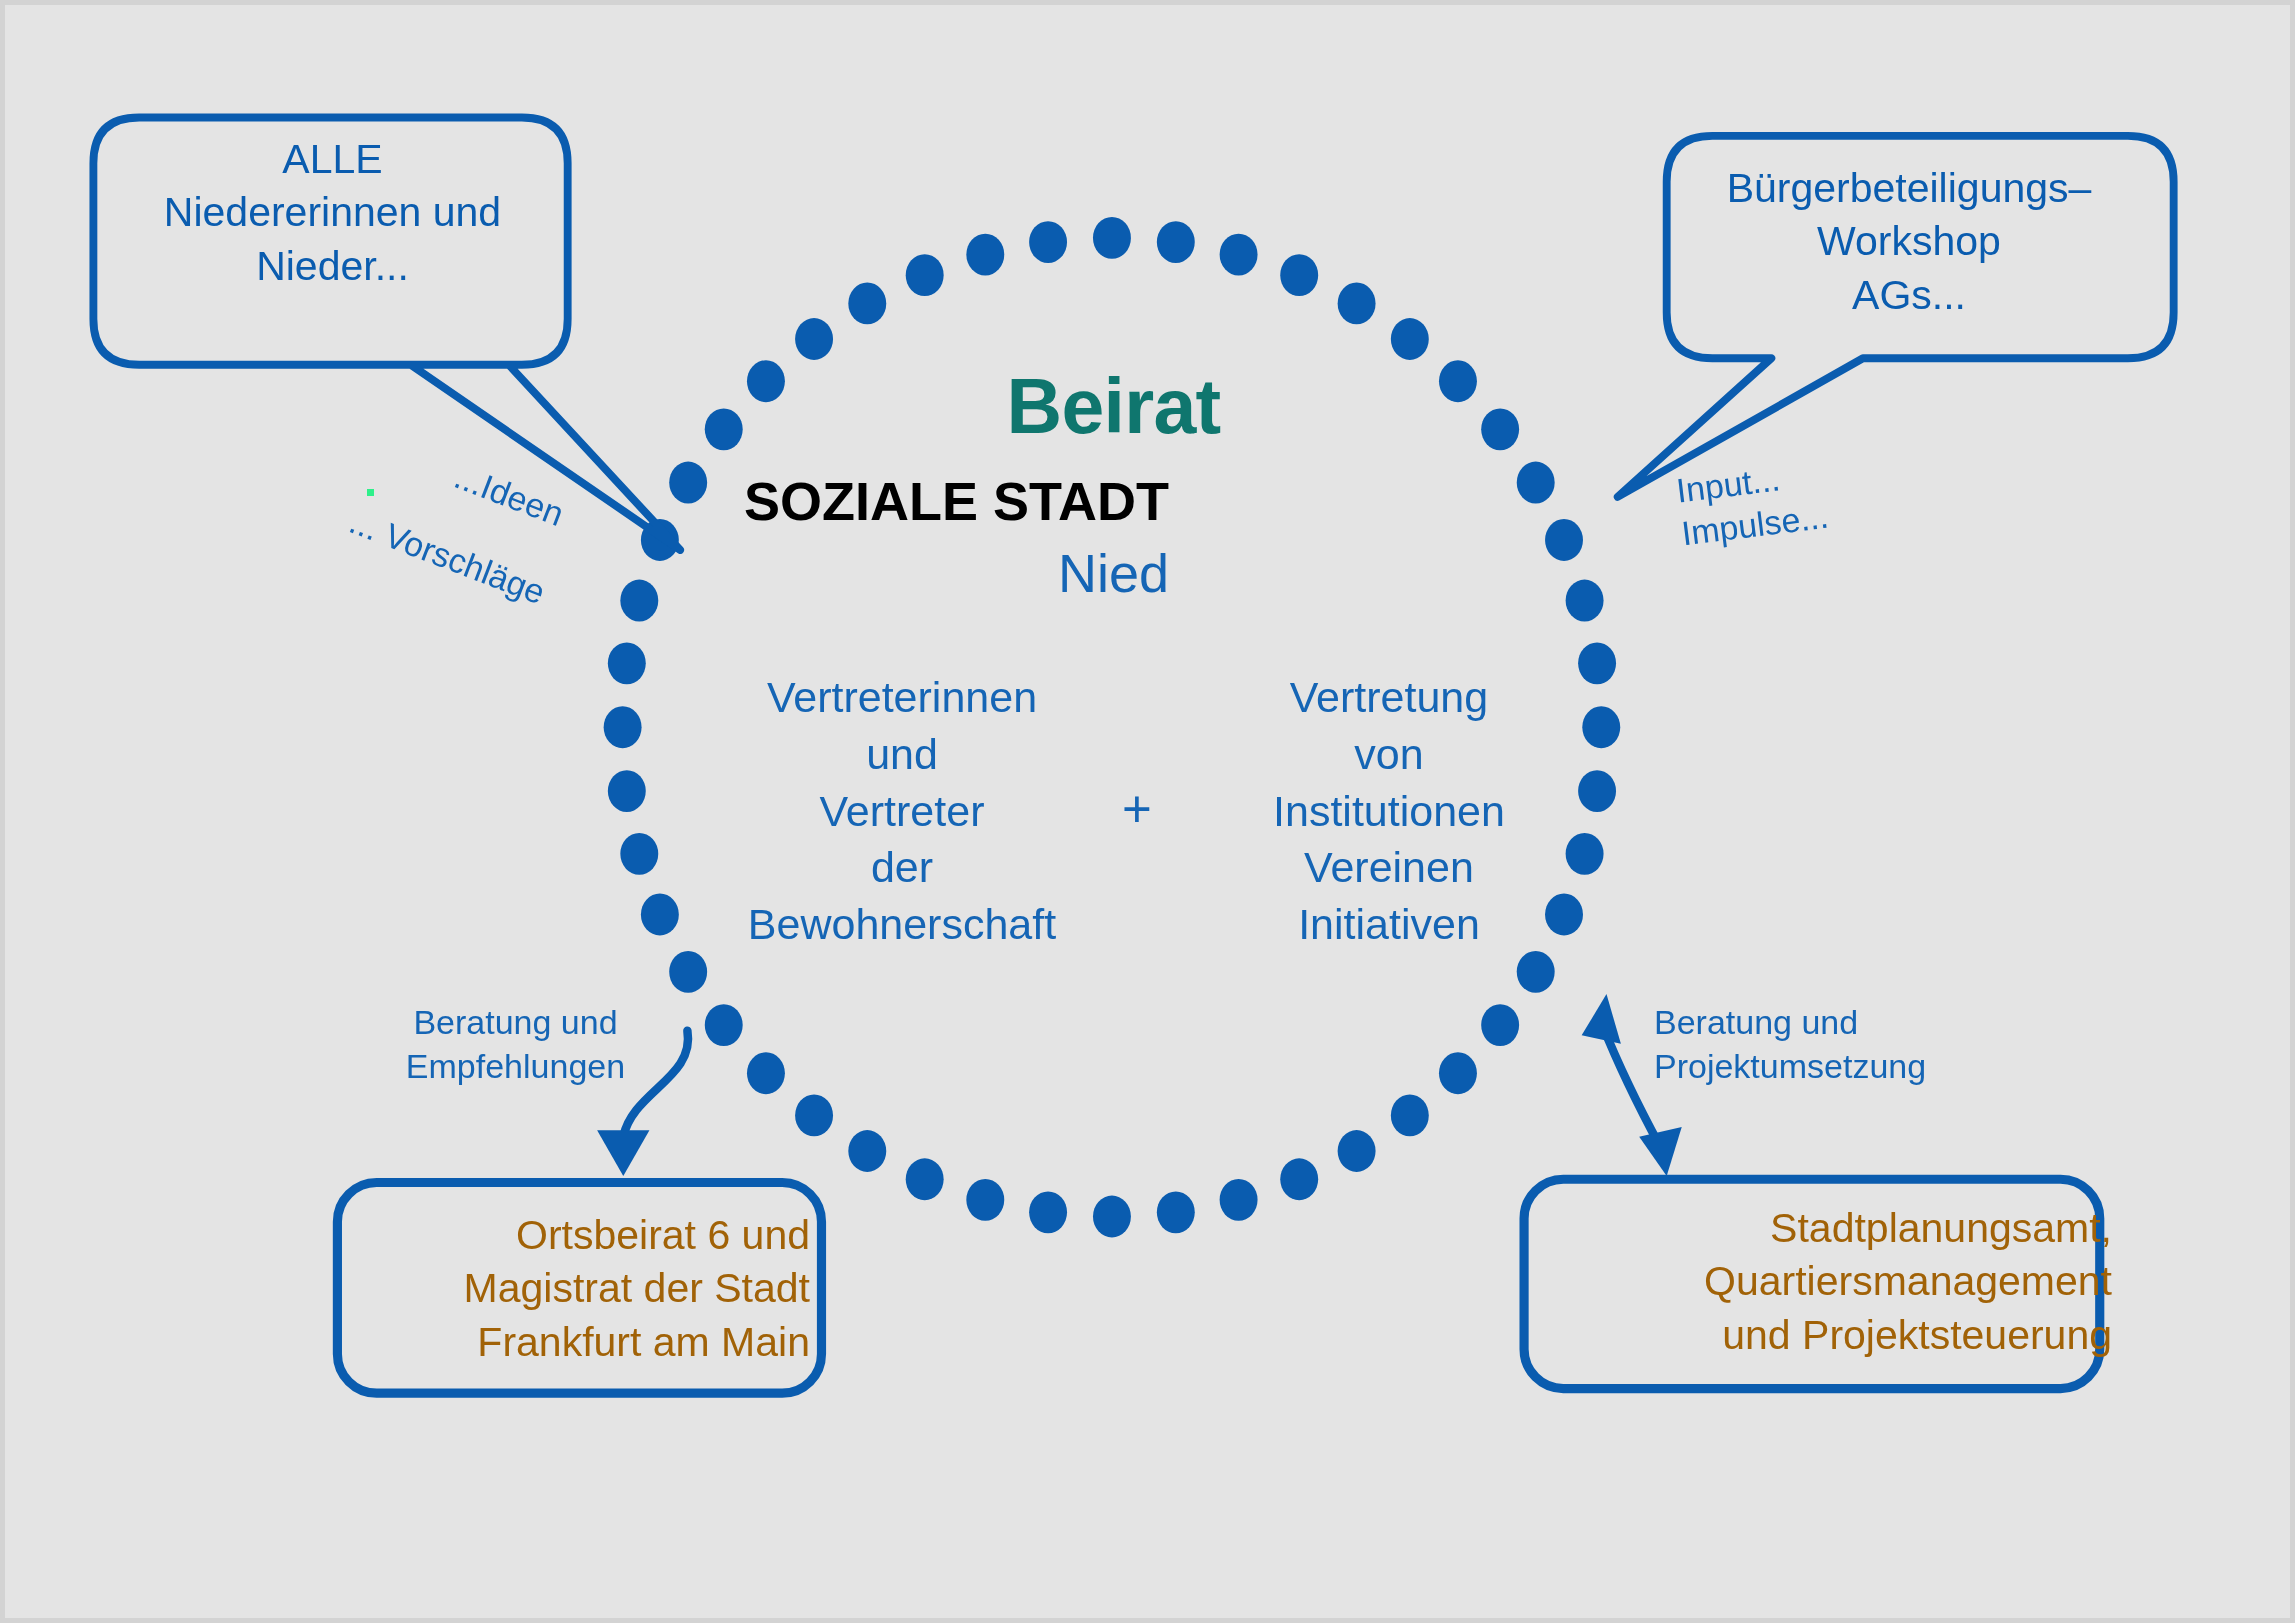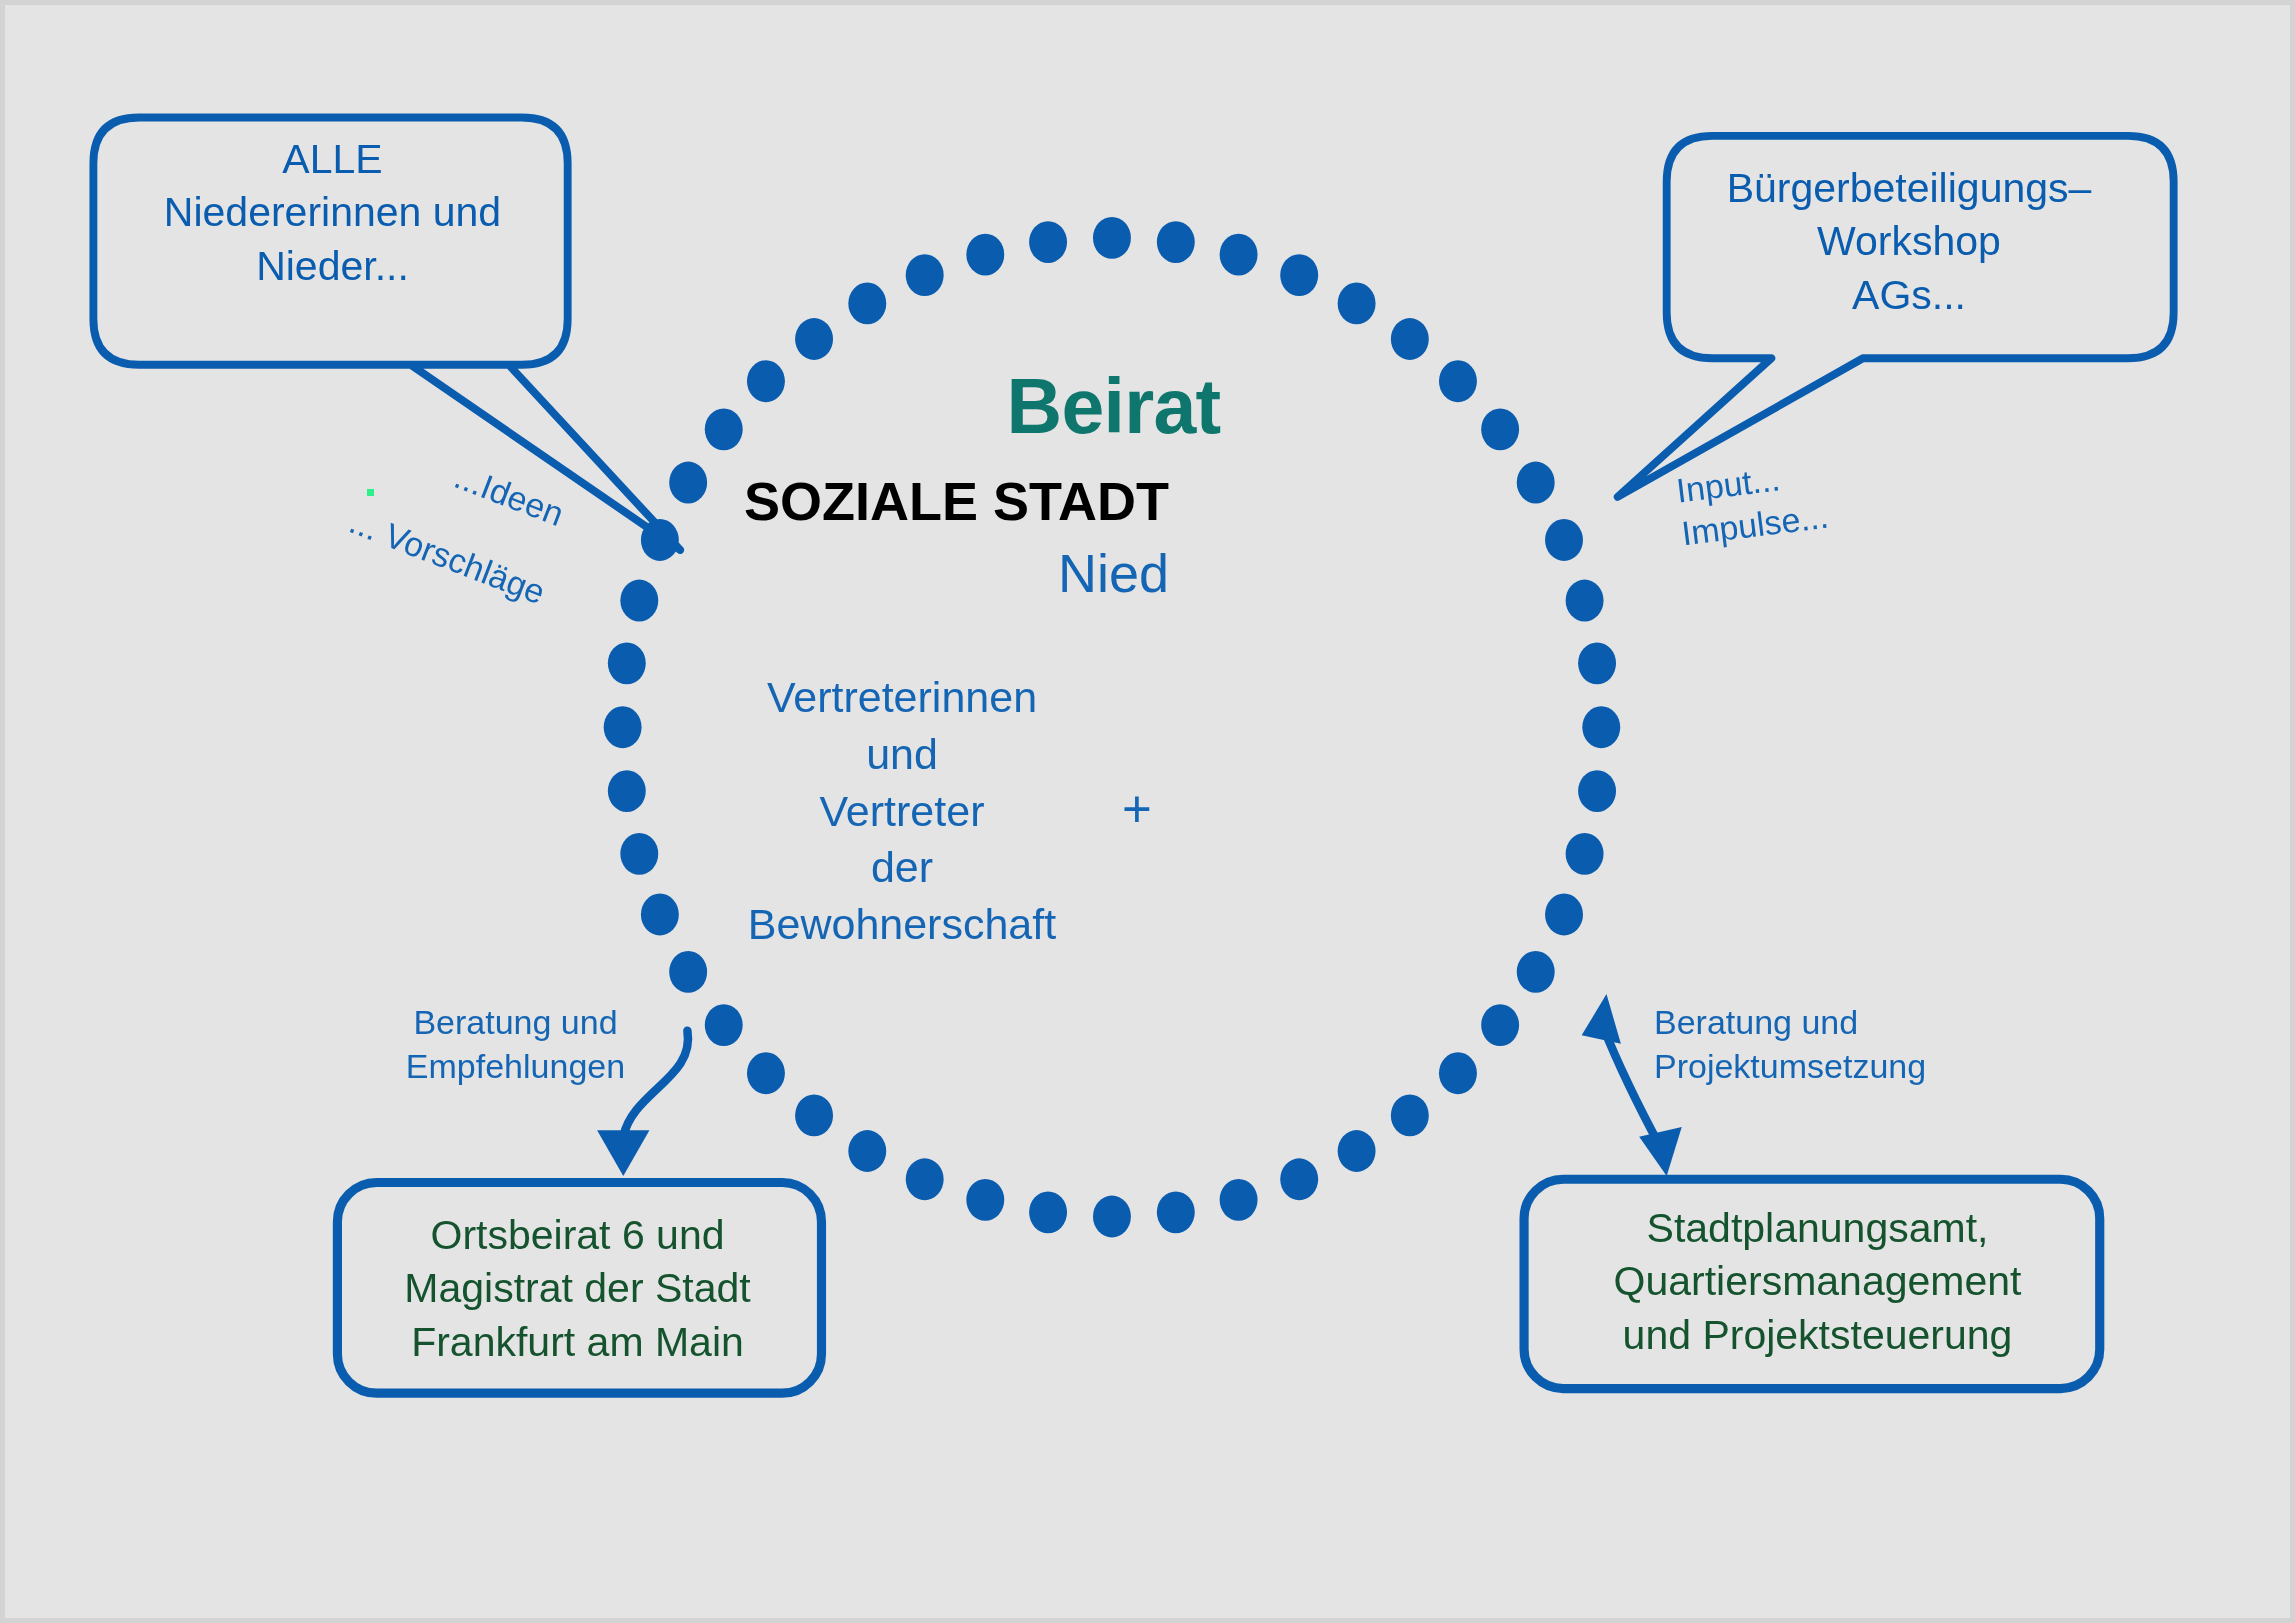--- a/index.html
+++ b/index.html
@@ -121,24 +121,24 @@
     font-size: 34px;
     line-height: 1.30;
     color: #1565b5;
   }
   #label-beratung-left  { left: 373px;  top: 995px; width: 275px; text-align: center; }
   #label-beratung-right { left: 1649px; top: 995px; width: 308px; text-align: left; }
 
   
   .box-text {
     position: absolute;
-    text-align: center;
+    text-align: right;
     font-size: 41px;
     line-height: 1.30;
-    color: #14532d;
+    color: #a16207;
   }
   #box-bl-text { left: 340px;  top: 1204px; width: 465px; }
   #box-br-text { left: 1518px; top: 1197px; width: 589px; }
 
   #green-dot {
     position: absolute;
     left: 362px; top: 484px;
     width: 7.2px; height: 7.2px;
     background: #2ef08a;
   }
@@ -250,20 +250,21 @@
   <div id="beirat-title">Beirat</div>
 
   <div id="soziale-stadt">SOZIALE STADT</div>
 
   <div id="nied">Nied</div>
 
   <div id="col-left" class="col">Vertreterinnen<br>und<br>Vertreter<br>der<br>Bewohnerschaft</div>
 
   <div id="plus-sign">+</div>
 
+  <div id="col-right" class="col">Vertretung<br>von<br>Institutionen<br>Vereinen<br>Initiativen</div>
 
 
   <div id="label-ideen">...Ideen</div>
 
   <div id="label-vorschlaege">...  Vorschläge</div>
 
   <div id="label-input">Input...<br>Impulse...</div>
 
   <div id="label-beratung-left" class="arrow-label">Beratung und<br>Empfehlungen</div>
 

